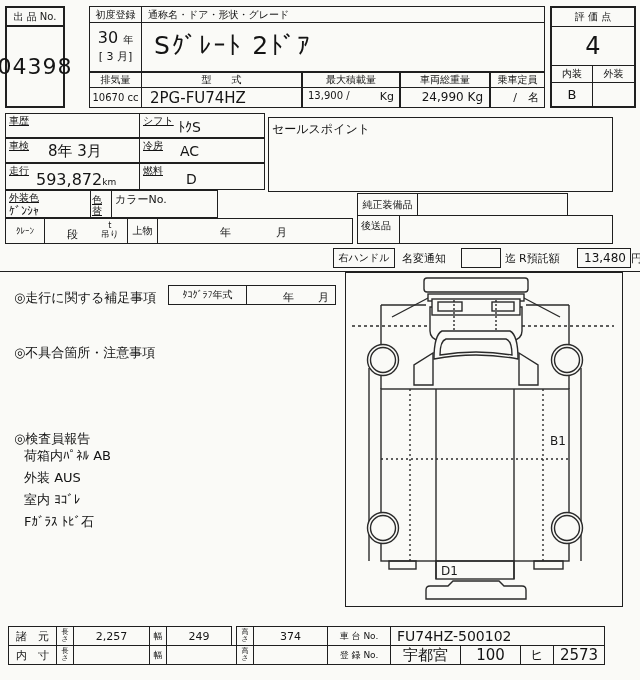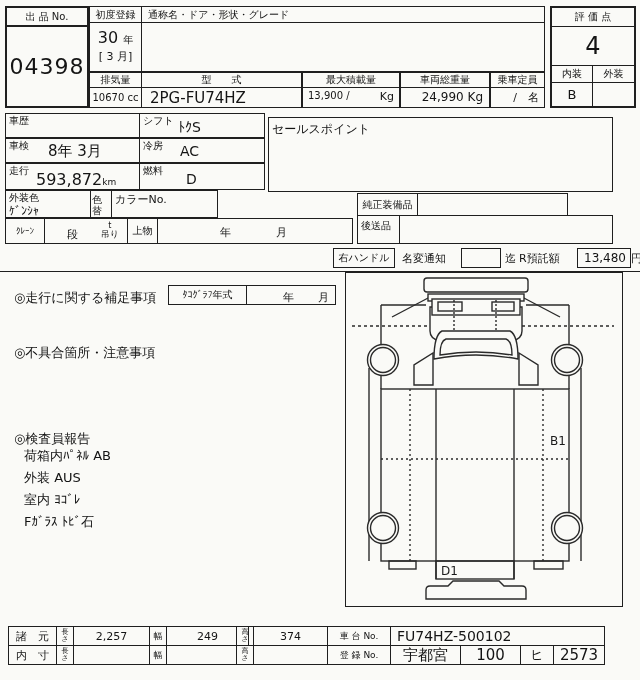--- a/index.html
+++ b/index.html
@@ -7,48 +7,49 @@
     width:640px;height:680px;position:relative;
     background:#fafaf7;color:#141414;
     font-family:"DejaVu Sans","Liberation Sans",sans-serif;
     overflow:hidden;
   }
   .cell{position:absolute;box-sizing:border-box;border:1px solid #1f1f1f;background:transparent;}
   .b2{border-width:2px;}
   .nob{border:none;}
   .c{display:flex;align-items:center;justify-content:center;}
   .tl{padding:1px 3px;}
-  .lbl{font-size:10px;line-height:1.1;}
+  .lbl{font-size:10px;line-height:1.1;text-decoration:underline;}
   .val{font-size:14px;}
   .hline{position:absolute;background:#1f1f1f;height:1px;}
   .hdrcell{box-sizing:border-box;border-bottom:1px solid #1f1f1f;display:flex;align-items:center;justify-content:center;font-size:10px;}
   .stack{display:flex;flex-direction:column;align-items:center;line-height:1;font-size:8px;}
   .note-line{position:absolute;font-size:13px;}
   .tiny-stack{font-size:7px;line-height:1.05;word-break:break-all;width:9px;text-align:center;}
   svg text{font-family:"DejaVu Sans","Liberation Sans",sans-serif;}
 </style>
 </head>
 <body>
 
-<div class="cell b2" style="left:5px;top:6px;width:84px;height:102px;">
+<div class="cell b2" style="left:5px;top:6px;width:60px;height:102px;">
   <div class="hdrcell" style="height:19px;border-bottom-width:2px;">出 品 No.</div>
   <div class="c" style="height:78px;font-size:22px;letter-spacing:1px;">04398</div>
 </div>
 
 <div class="cell" style="left:89px;top:6px;width:53px;height:66px;">
   <div class="hdrcell" style="height:16px;">初度登録</div>
   <div style="text-align:center;padding-top:5px;">
     <span style="font-size:16px;">30</span>
     <span style="font-size:10px;">年</span>
     <div style="font-size:11px;margin-top:2px;">[ 3 月]</div>
   </div>
 </div>
 
 <div class="cell" style="left:141px;top:6px;width:404px;height:66px;">
   <div class="hdrcell" style="height:16px;justify-content:flex-start;padding-left:6px;">通称名・ドア・形状・グレード</div>
+  <div style="font-size:25px;padding:8px 0 0 12px;letter-spacing:2px;">Sｸﾞﾚｰﾄ 2ﾄﾞｱ</div>
 </div>
 
 <div class="cell" style="left:89px;top:72px;width:53px;height:36px;">
   <div class="hdrcell" style="height:15px;">排気量</div>
   <div class="c" style="height:19px;font-size:10px;">10670 cc</div>
 </div>
 
 <div class="cell" style="left:141px;top:72px;width:161px;height:36px;">
   <div class="hdrcell" style="height:15px;">型　　式</div>
   <div style="font-size:15px;padding:1px 0 0 8px;">2PG-FU74HZ</div>
@@ -257,21 +258,21 @@
   </svg>
 </div>
 
 <div>
   <div class="cell c" style="left:8px;top:626px;width:49px;height:20px;font-size:11px;">諸　元</div>
   <div class="cell c" style="left:56px;top:626px;width:18px;height:20px;">
       <span class="tiny-stack">長さ</span>
     </div>
   <div class="cell c" style="left:73px;top:626px;width:77px;height:20px;font-size:11px;">2,257</div>
   <div class="cell c" style="left:149px;top:626px;width:18px;height:20px;font-size:9px;">幅</div>
-  <div class="cell c" style="left:166px;top:626px;width:83px;height:20px;font-size:11px;">249</div>
+  <div class="cell c" style="left:166px;top:626px;width:66px;height:20px;font-size:11px;">249</div>
   <div class="cell c" style="left:236px;top:626px;width:18px;height:20px;">
       <span class="tiny-stack">高さ</span>
     </div>
   <div class="cell c" style="left:253px;top:626px;width:75px;height:20px;font-size:11px;">374</div>
 
   <div class="cell c" style="left:8px;top:645px;width:49px;height:20px;font-size:11px;">内　寸</div>
   <div class="cell c" style="left:56px;top:645px;width:18px;height:20px;">
       <span class="tiny-stack">長さ</span>
     </div>
   <div class="cell c" style="left:73px;top:645px;width:77px;height:20px;font-size:11px;"></div>

